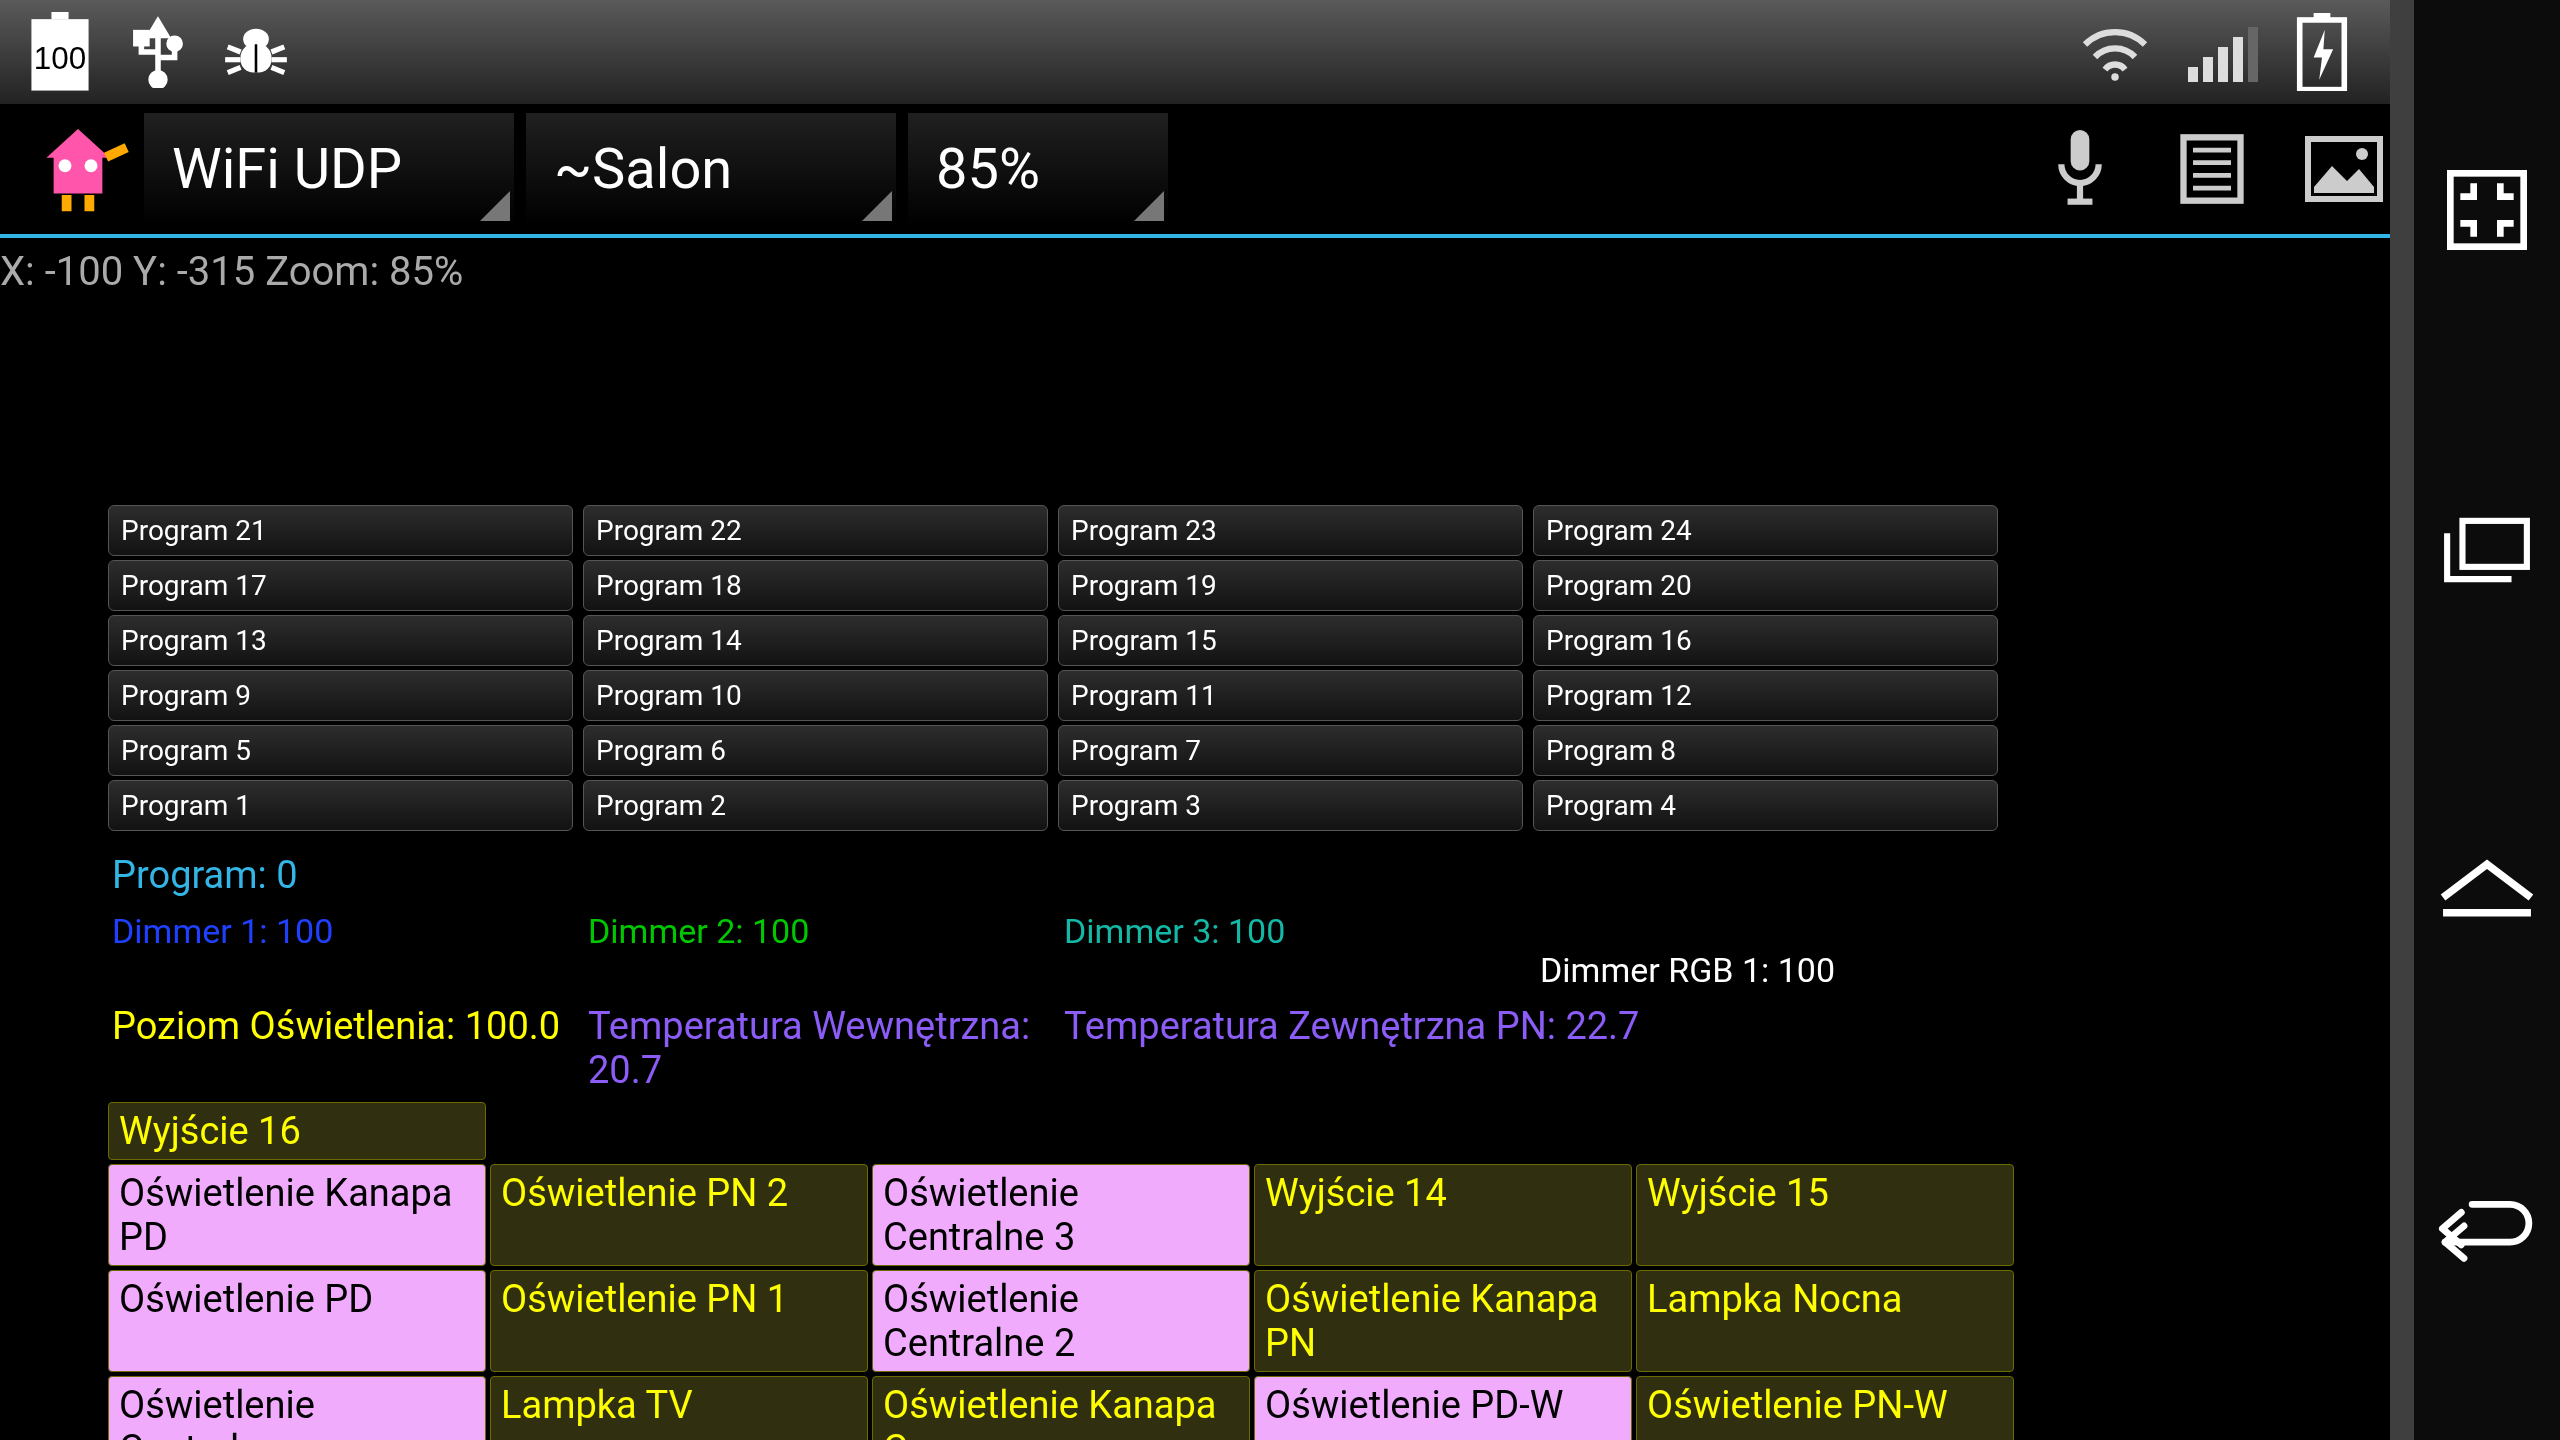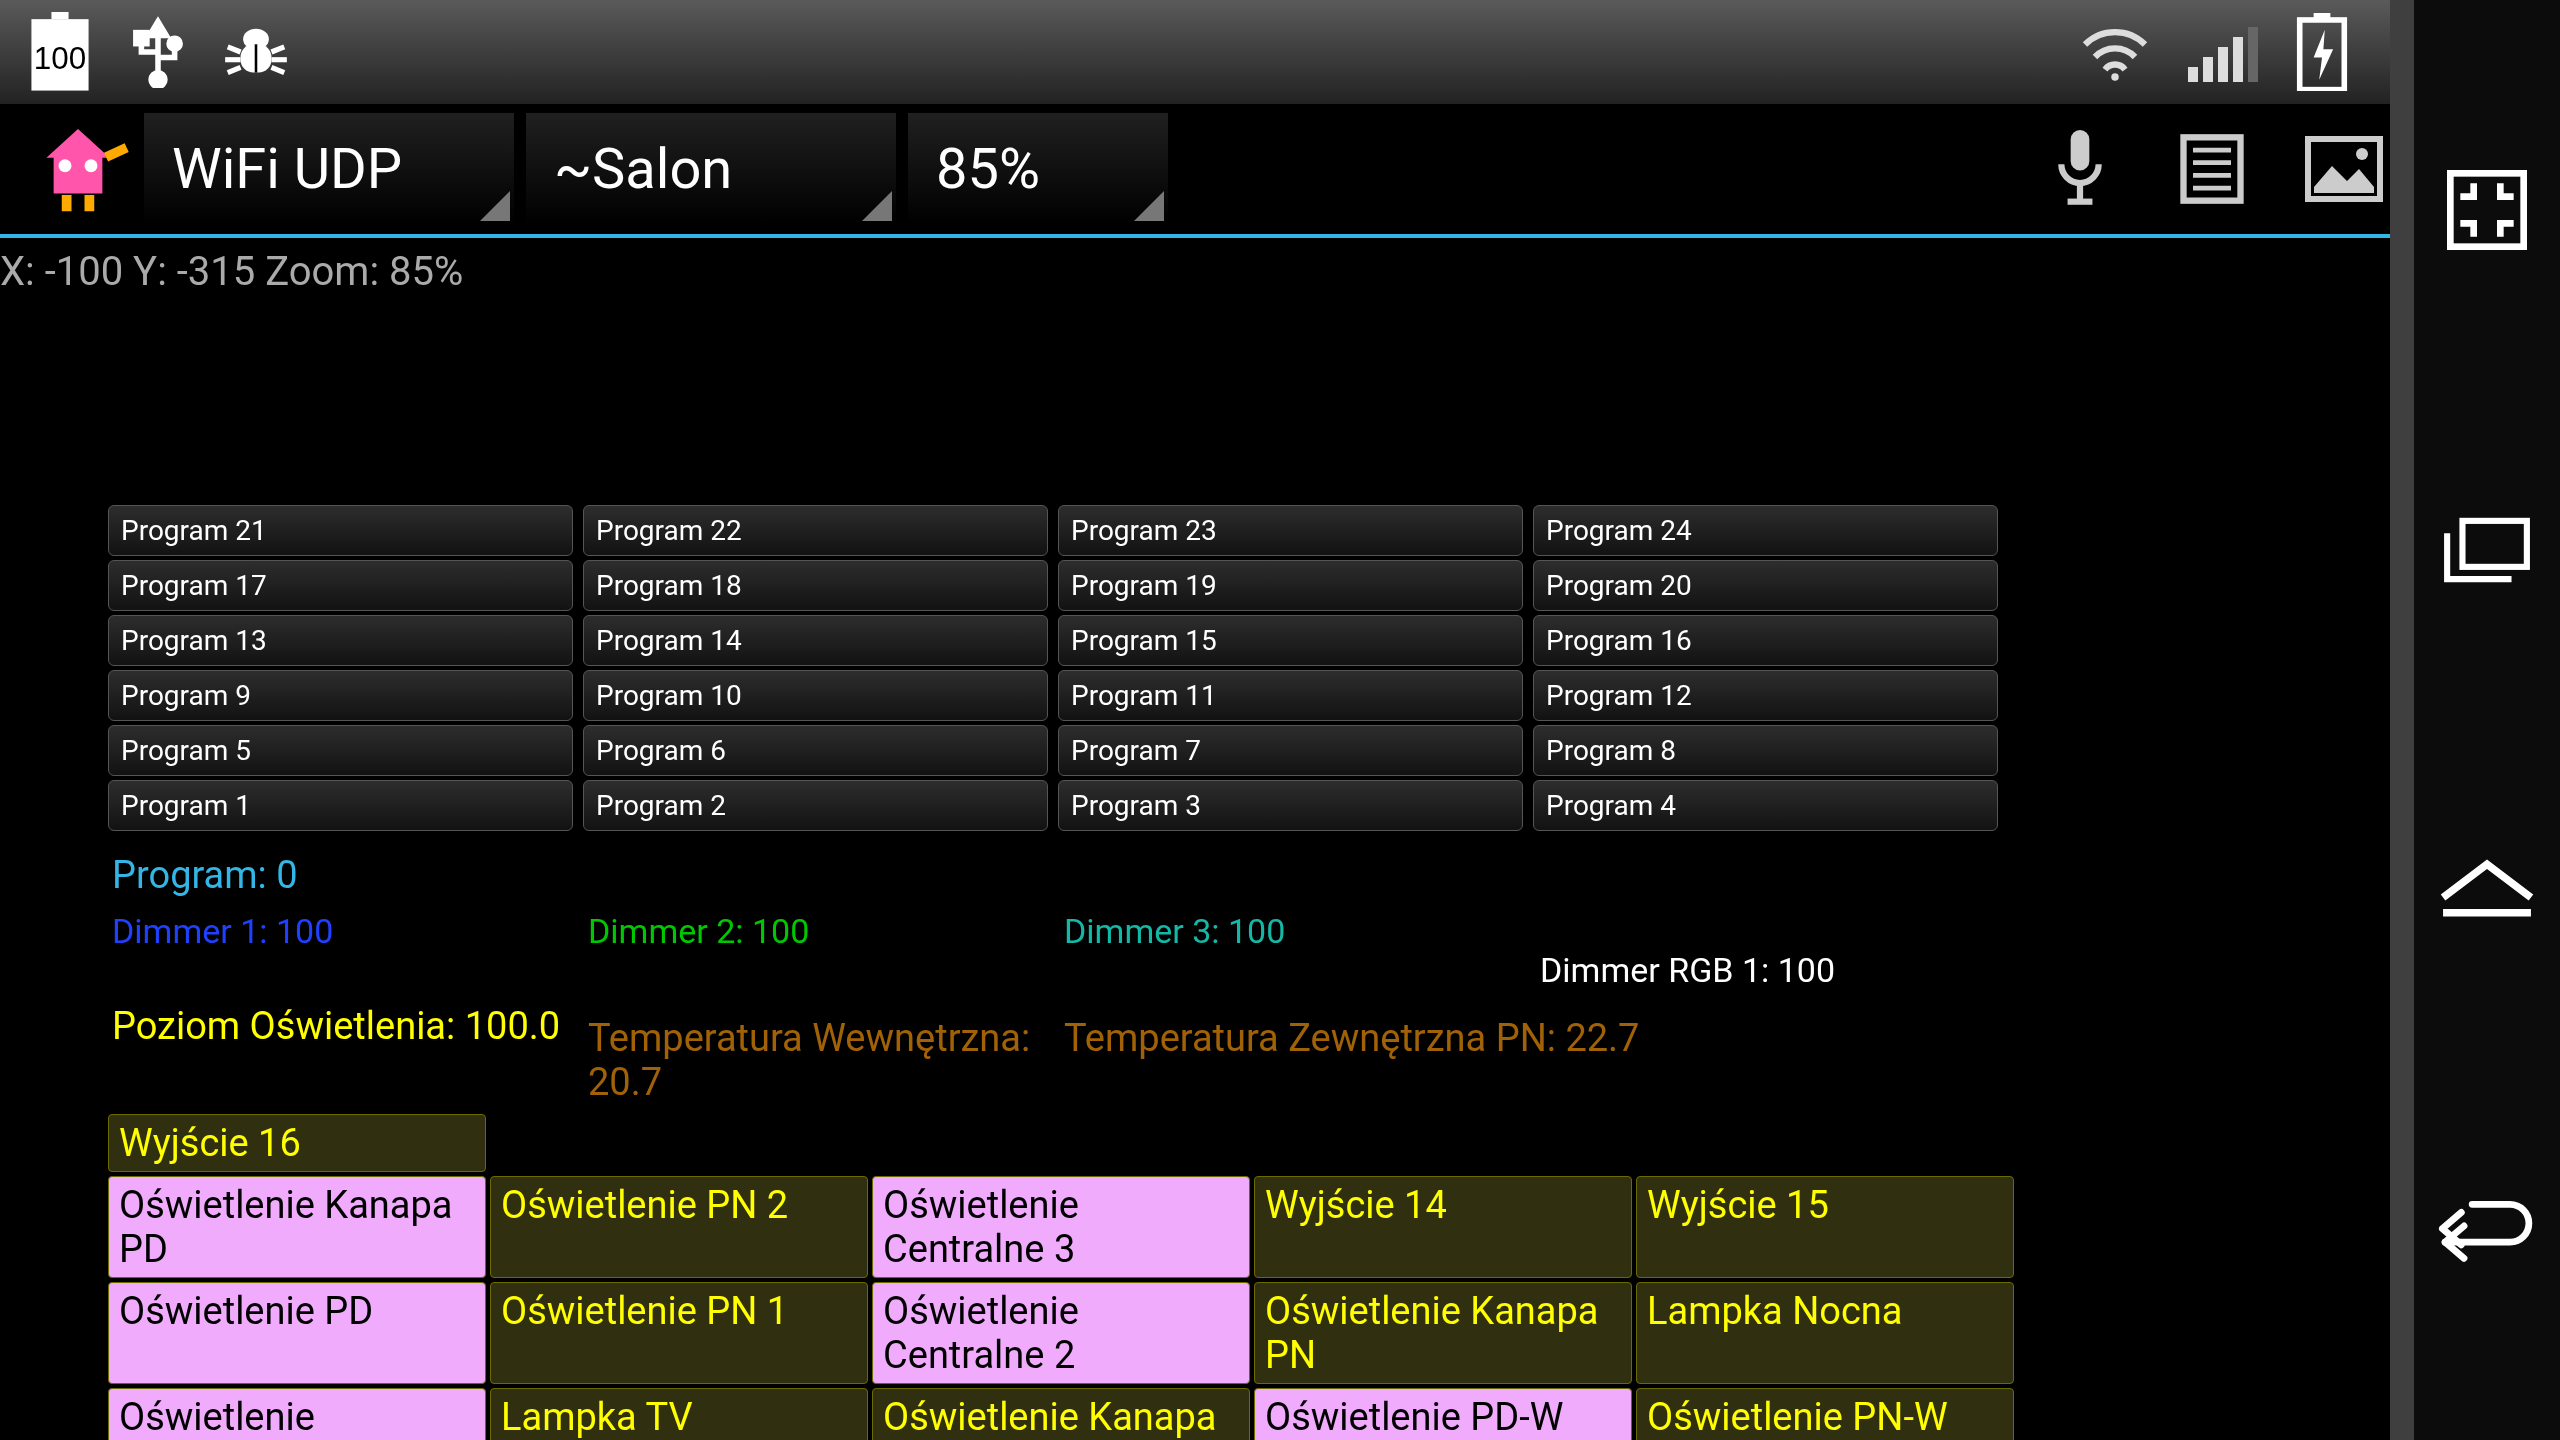--- a/index.html
+++ b/index.html
@@ -118,21 +118,21 @@
 .dimmers .green { color: #00c800; }
 .dimmers .red  { color: #14b8a6; }
 .dimmers .white { color: #fff; margin-top: 39px; }
 .sensors {
   margin: 14px 0 0 112px;
   display: grid;
   grid-template-columns: 476px 476px 700px;
   font-size: 38px;
 }
 .sensors .yellow { color: #ffff00; }
-.sensors .aqua { color: #a16207; margin-top: 12px; }
+.sensors .aqua { color: #8b5cf6; }
 .single-row {
   margin: 10px 0 0 108px;
   display: grid;
   grid-template-columns: 378px;
   gap: 4px;
 }
 .outputs {
   margin: 4px 0 0 108px;
   display: grid;
   grid-template-columns: repeat(5, 378px);

